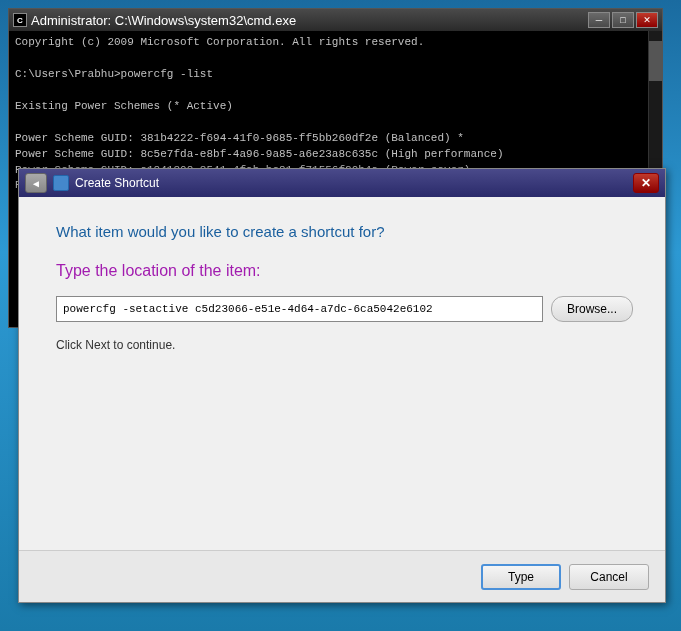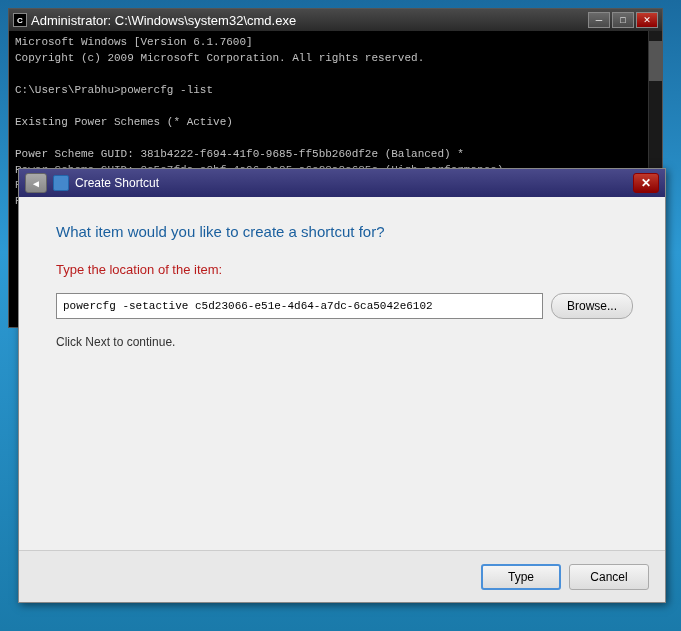--- a/index.html
+++ b/index.html
@@ -171,22 +171,22 @@
     }
 
     .dialog-description {
       color: #333;
       font-size: 12px;
       line-height: 1.5;
       margin-bottom: 24px;
     }
 
     .dialog-label {
-      color: #b91c1c;
-      font-size: 13px;
+      color: #a21caf;
+      font-size: 16px;
       margin-bottom: 14px;
     }
 
     .dialog-input-row {
       display: flex;
       align-items: center;
       gap: 8px;
       margin-bottom: 16px;
       margin-top: 16px;
     }
@@ -267,21 +267,20 @@
       <span class="cmd-title">Administrator: C:\Windows\system32\cmd.exe</span>
     </div>
     <div class="cmd-controls">
       <div class="cmd-btn">─</div>
       <div class="cmd-btn">□</div>
       <div class="cmd-btn close-btn">✕</div>
     </div>
   </div>
   <div class="cmd-content">
     <div style="margin-right:14px;">
-      <div>Microsoft Windows [Version 6.1.7600]</div>
       <div>Copyright (c) 2009 Microsoft Corporation.  All rights reserved.</div>
       <div>&nbsp;</div>
       <div>C:\Users\Prabhu&gt;powercfg -list</div>
       <div>&nbsp;</div>
       <div>Existing Power Schemes (* Active)</div>
       <div>&nbsp;</div>
       <div>Power Scheme GUID: 381b4222-f694-41f0-9685-ff5bb260df2e  (Balanced) *</div>
       <div>Power Scheme GUID: 8c5e7fda-e8bf-4a96-9a85-a6e23a8c635c  (High performance)</div>
       <div>Power Scheme GUID: a1841308-3541-4fab-bc81-f71556f20b4a  (Power saver)</div>
       <div>Power Scheme GUID: c5d23066-e51e-4d64-a7dc-6ca5042e6102  (Dim Screen)</div>

